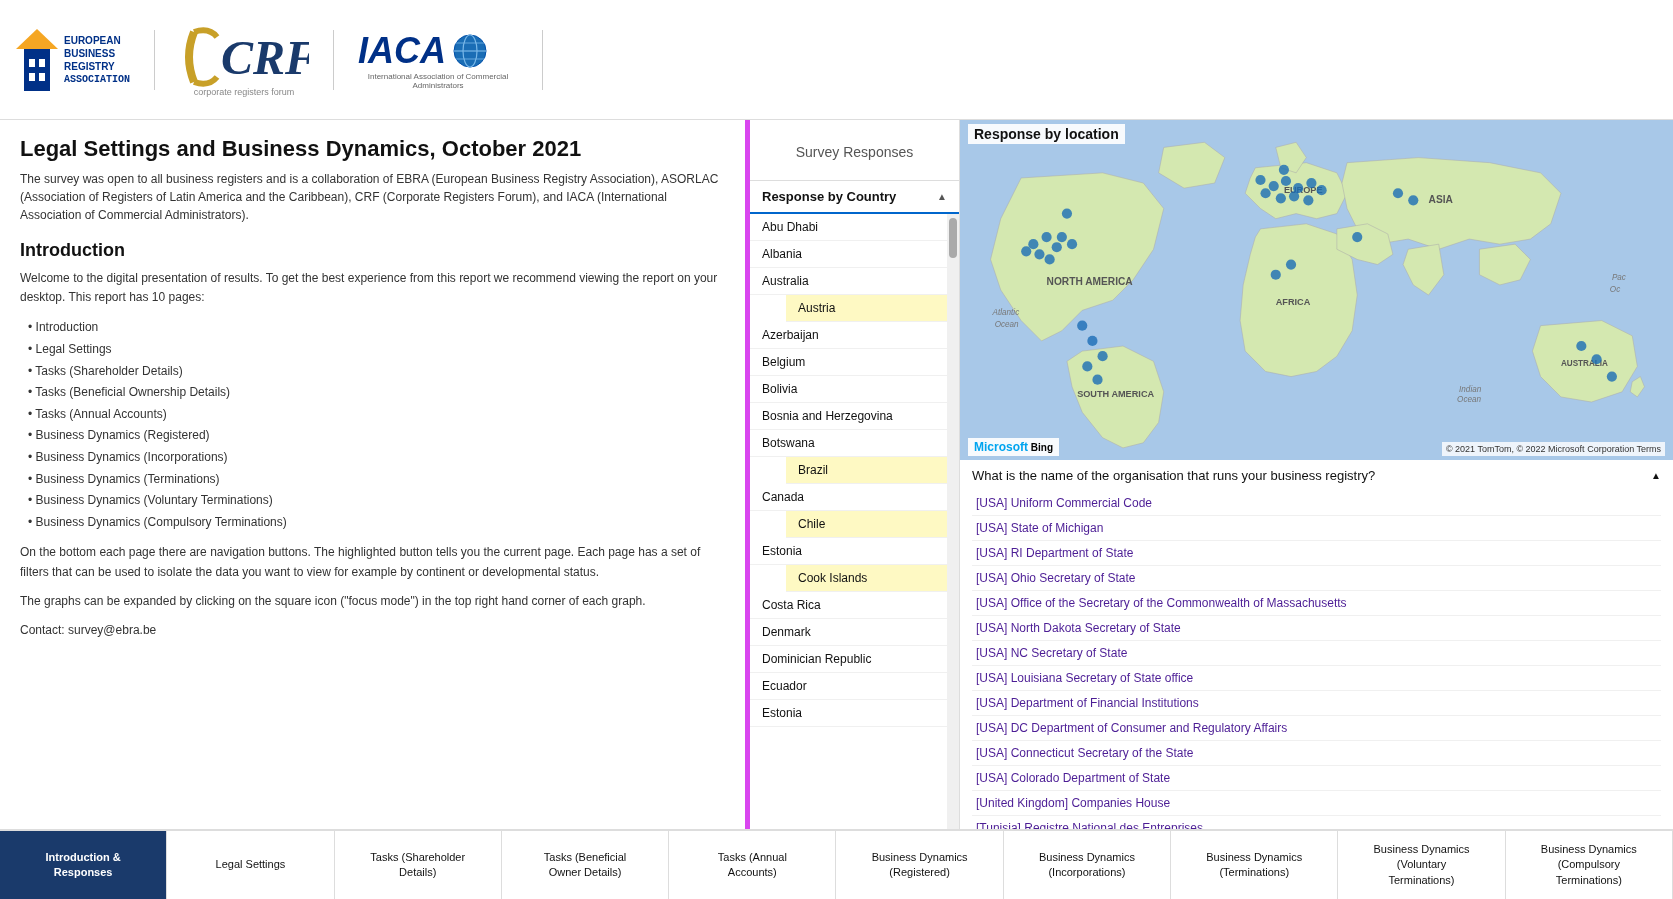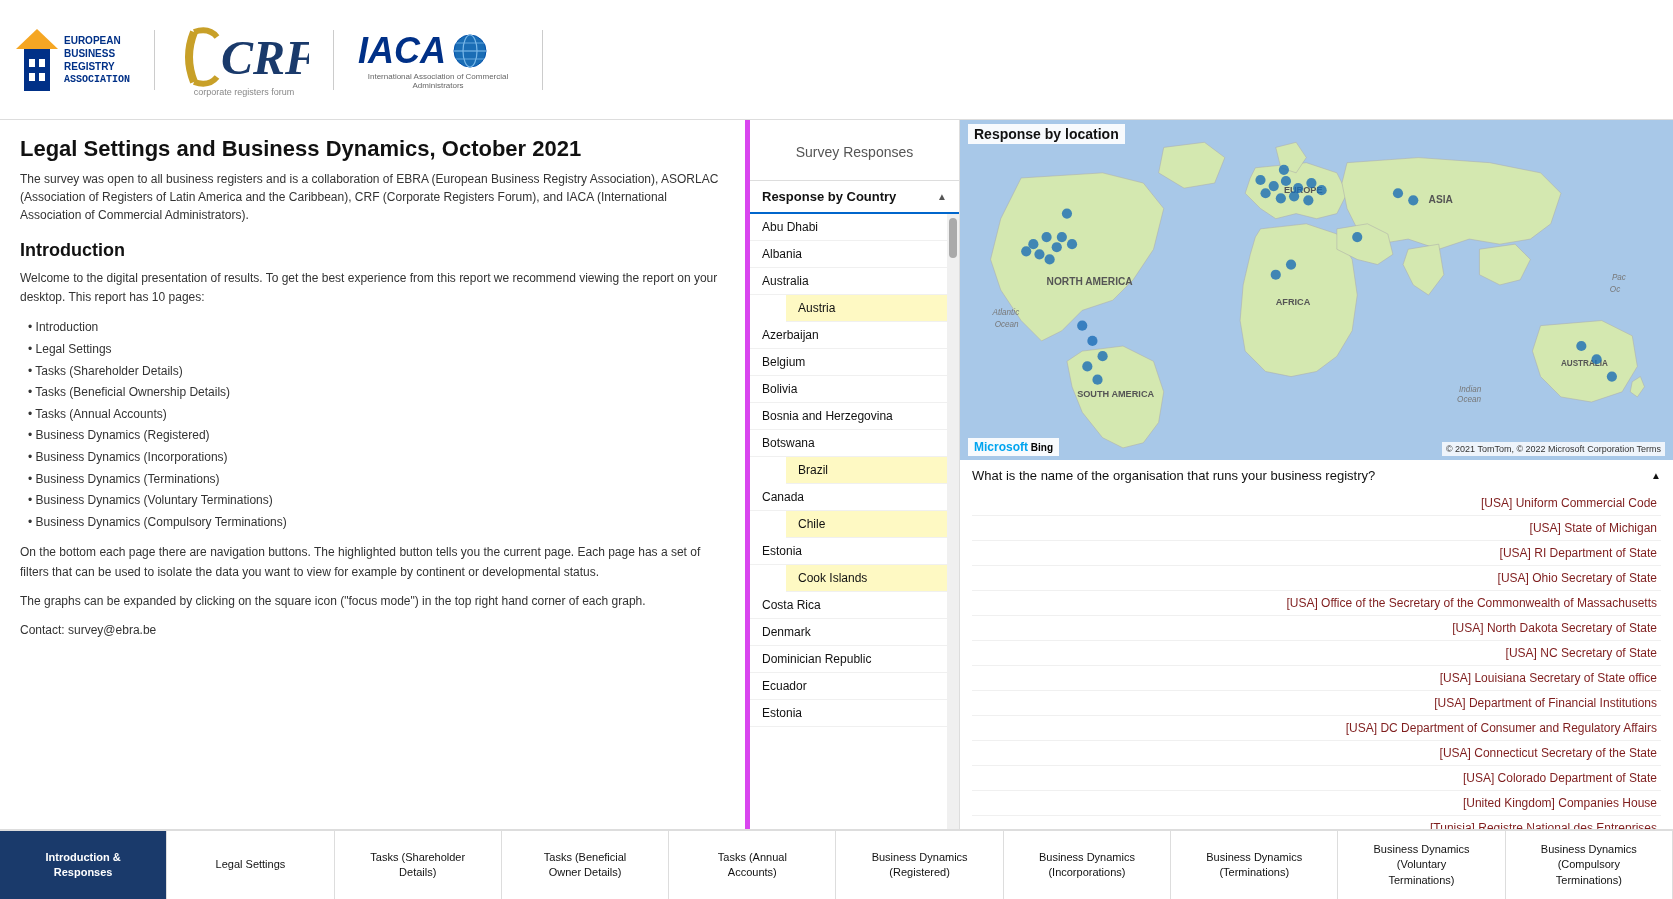--- a/index.html
+++ b/index.html
@@ -40,21 +40,21 @@
 
     
     .right-panel { flex: 1; display: flex; flex-direction: column; }
     .map-section { height: 340px; position: relative; background: #a8c8e8; overflow: hidden; }
     .map-title { position: absolute; top: 4px; left: 8px; font-size: 14px; font-weight: 600; color: #111; z-index: 10; background: rgba(255,255,255,0.9); padding: 2px 6px; }
     .map-credits { position: absolute; bottom: 4px; right: 8px; font-size: 9px; color: #333; background: rgba(255,255,255,0.8); padding: 2px 4px; }
     .bing-logo { position: absolute; bottom: 4px; left: 8px; font-size: 10px; background: rgba(255,255,255,0.9); padding: 2px 6px; }
 
     .org-list-section { flex: 1; overflow-y: auto; padding: 8px 12px; }
     .org-list-title { font-size: 13px; color: #111; margin-bottom: 8px; font-weight: 500; display: flex; justify-content: space-between; align-items: center; }
-    .org-item { padding: 5px 4px; font-size: 12px; color: #7f1d1d; border-bottom: 1px solid #f0f0f0; text-align: right; }
+    .org-item { padding: 5px 4px; font-size: 12px; color: #4c1d95; border-bottom: 1px solid #f0f0f0; }
 
     
     .bottom-nav { display: flex; height: 70px; border-top: 2px solid #ddd; background: #fff; }
     .nav-tab { flex: 1; display: flex; align-items: center; justify-content: center; text-align: center; padding: 6px 8px; font-size: 11px; font-weight: 500; color: #111; border-right: 1px solid #ddd; cursor: pointer; line-height: 1.4; }
     .nav-tab.active { background: #1a3a6b; color: #fff; font-weight: 600; }
 
     
     .world-map { width: 100%; height: 100%; }
 
     .middle-with-scroll { display: flex; flex: 1; overflow: hidden; }

